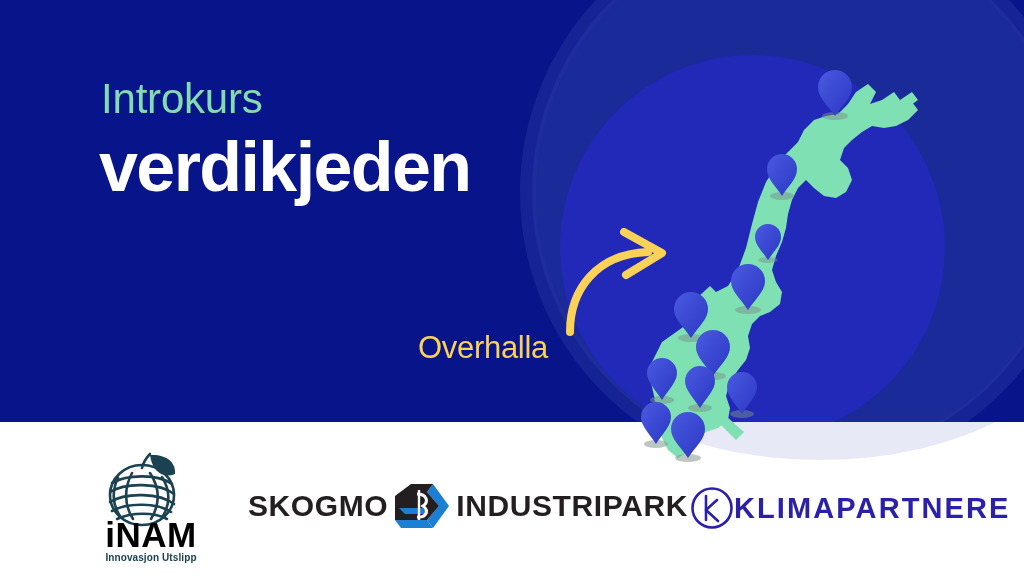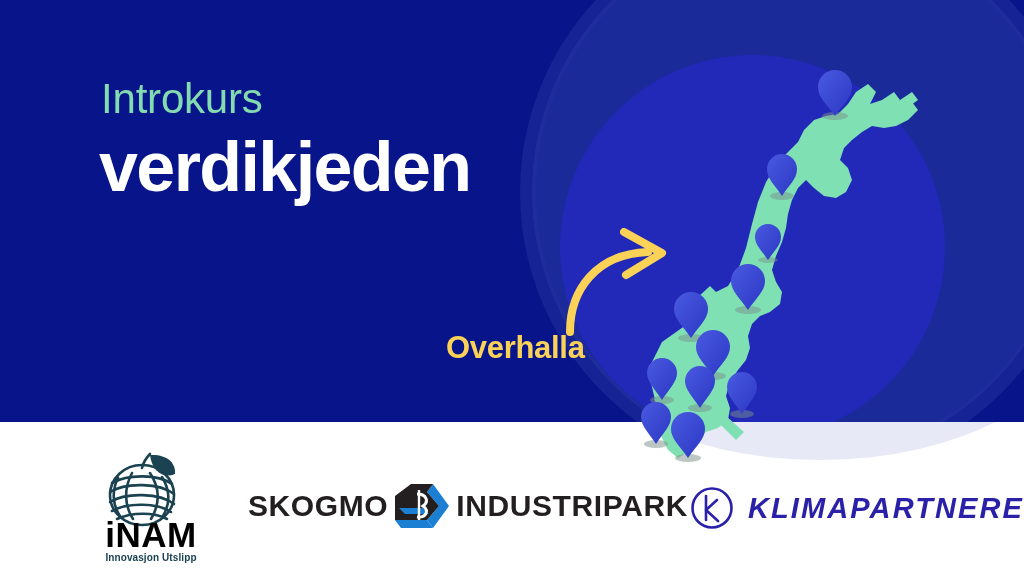--- a/index.html
+++ b/index.html
@@ -100,25 +100,24 @@
     font-weight: 700;
     letter-spacing: -1.6px;
     line-height: 1.06;
     color: #ffffff;
   }
   .place-label {
     position: absolute;
     left: 418px;
     top: 330px;
     font-size: 31px;
-    font-weight: 700;
+    font-weight: 400;
     letter-spacing: -0.3px;
     color: #fad257;
     white-space: nowrap;
-    margin-left: 28px;
   }
 
   
   .arrow-wrap {
     position: absolute;
     left: 562px;
     top: 228px;
     width: 140px;
     height: 110px;
   }
@@ -193,22 +192,20 @@
     margin: 0 5px;
   }
 
   .logo-klima {
     position: absolute;
     left: 690px;
     top: 48px;
     height: 44px;
     display: flex;
     align-items: center;
-    gap: 14px;
-    font-style: italic;
   }
   .klima-mark { width: 44px; height: 44px; }
   .klima-word {
     font-size: 29px;
     font-weight: 700;
     letter-spacing: 2.1px;
     color: #2b21a8;
     line-height: 1;
   }
 </style>

